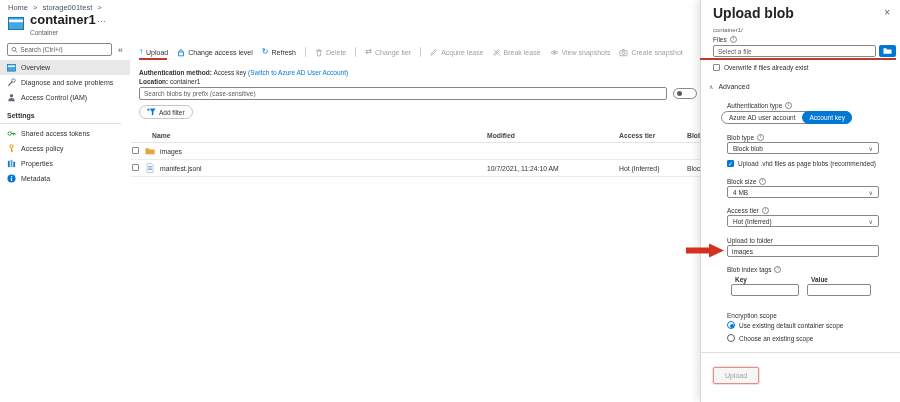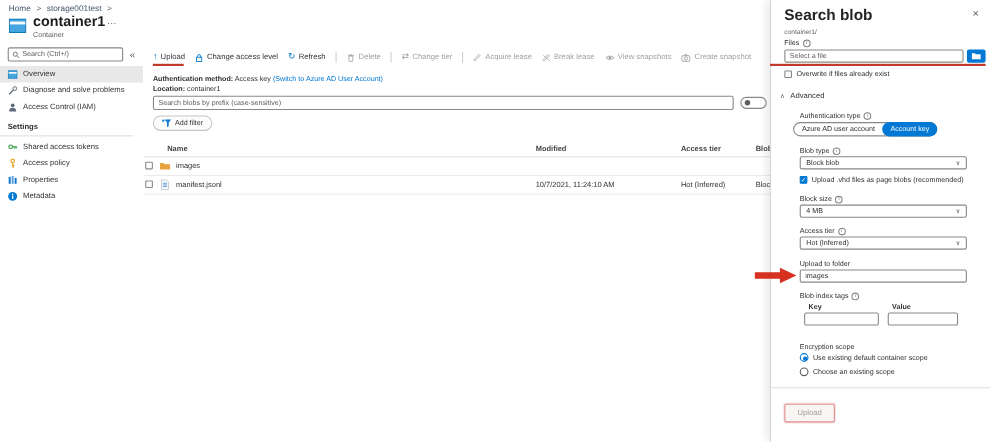--- a/index.html
+++ b/index.html
@@ -295,21 +295,21 @@
           <path d="M3.2 3.6 h3.6 M3.2 5.1 h3.6 M3.2 6.6 h3.6" stroke="#4a90d9" stroke-width="0.8"></path>
         </svg>
       <span class="r-name">manifest.jsonl</span>
       <span class="r-mod">10/7/2021, 11:24:10 AM</span>
       <span class="r-tier">Hot (Inferred)</span>
       <span class="r-blob">Block blob</span>
     </div>
   </div>
 
   <div class="panel">
-    <div class="p-title">Search blob</div>
+    <div class="p-title">Upload blob</div>
     <div class="p-close">×</div>
     <div class="p-sub">container1/</div>
 
     <div class="p-label" style="left:12px;top:36px;">
       <span>Files</span>
       <span class="info-i">i</span>
     </div>
     <div class="p-input" id="files-input">
       <input class="bare" placeholder="Select a file" style="">
     </div>

